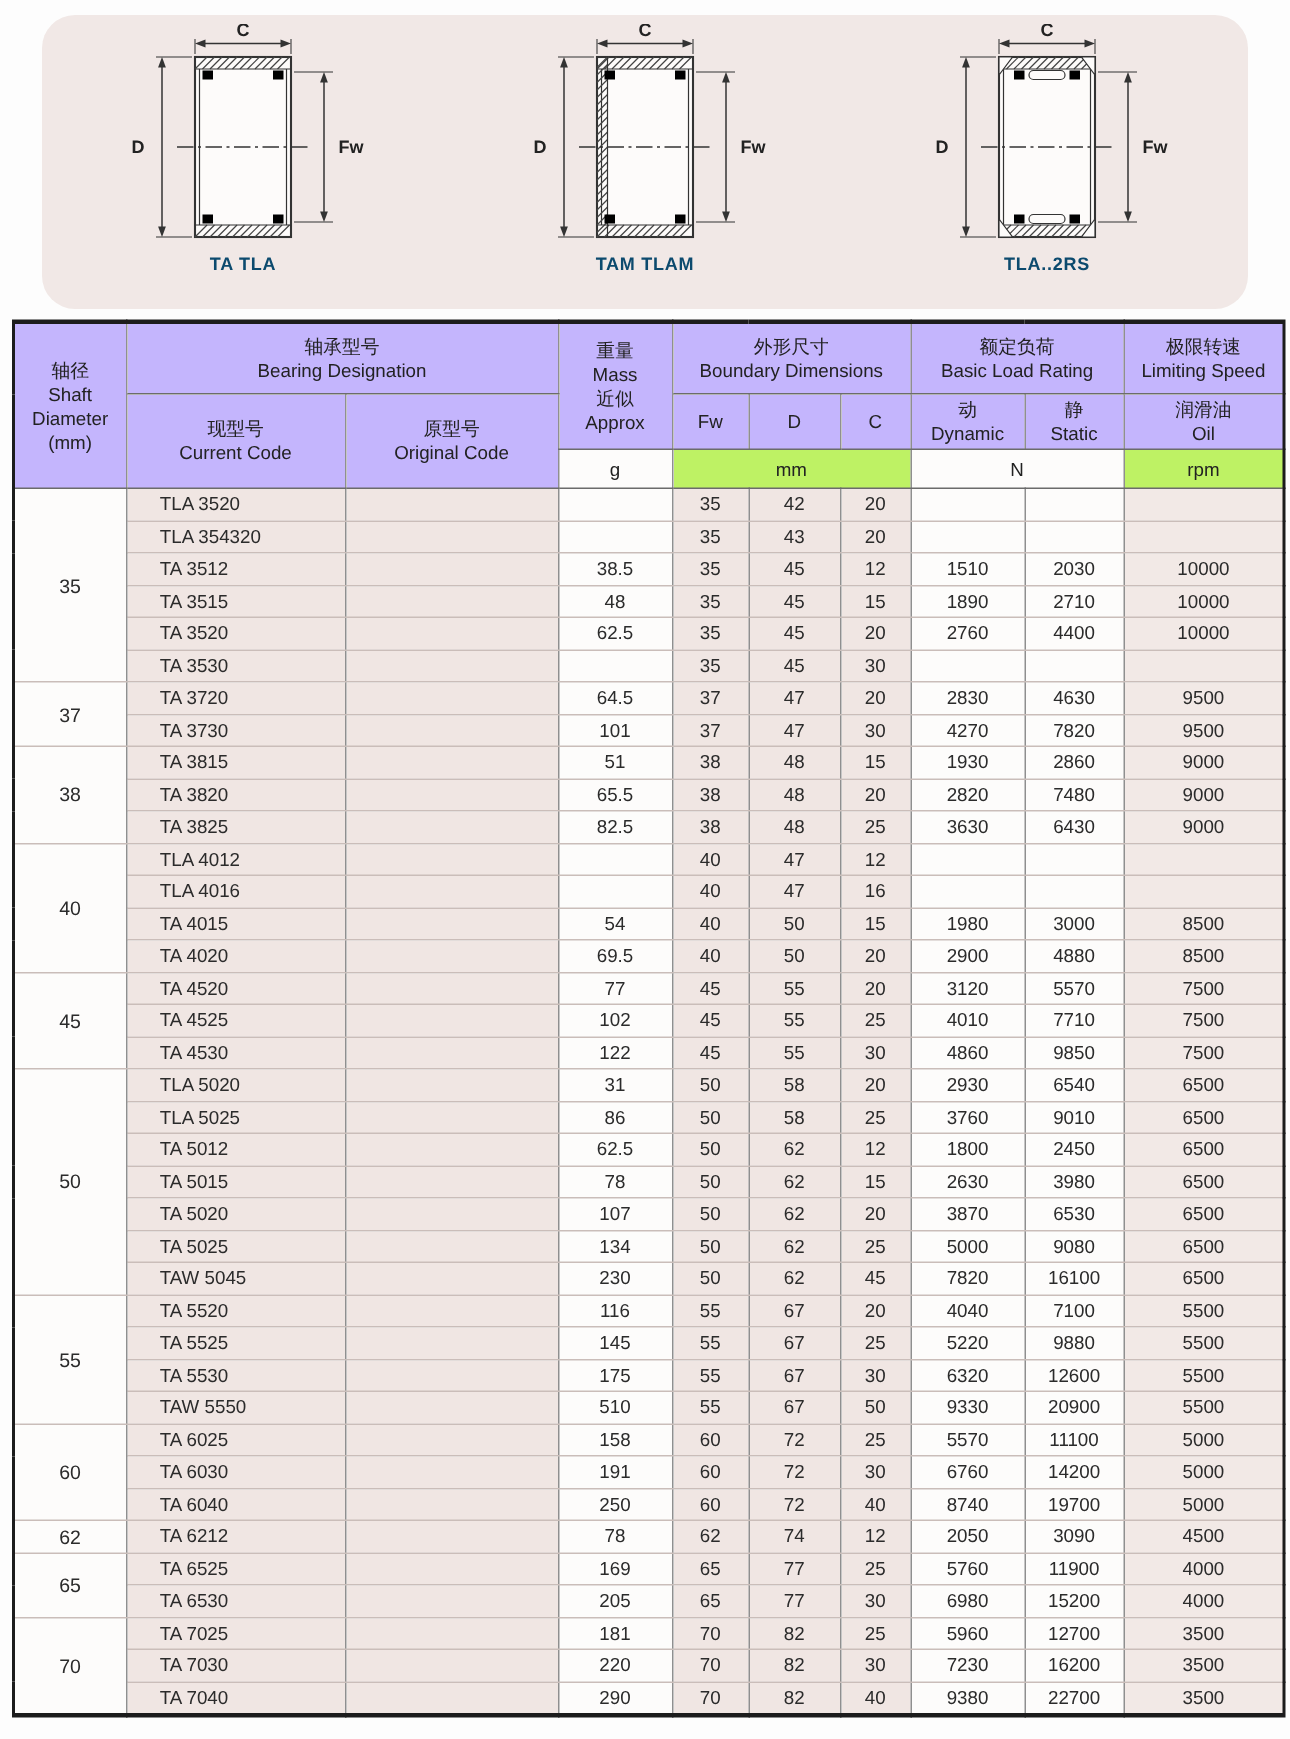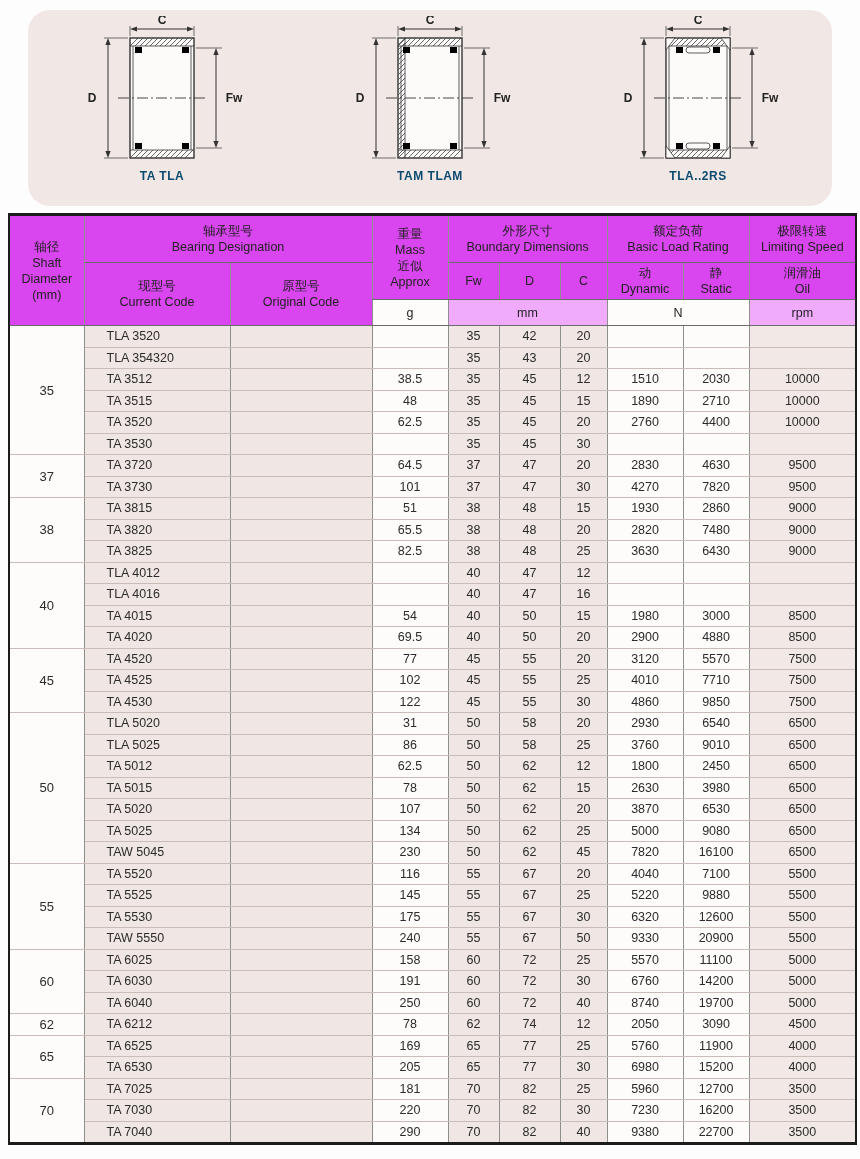--- a/index.html
+++ b/index.html
@@ -30,29 +30,29 @@
     border-collapse:collapse;table-layout:fixed;width:847px;
     border-top:3px solid #1c1c1c;border-bottom:3px solid #1c1c1c;
     border-left:2px solid #1c1c1c;border-right:2px solid #1c1c1c;
   }
   th,td{
     border-left:1px solid #8f8f8f;border-right:1px solid #8f8f8f;
     font-weight:normal;padding:0;overflow:hidden;
   }
   thead th{
     border-top:1px solid #6b6b6b;border-bottom:1px solid #6b6b6b;
-    background:#d946ef;
+    background:#c4b5fd;
     font-size:12.5px;line-height:1.28;text-align:center;
     white-space:pre-line;color:#222;
   }
   thead tr.h1 th{height:46px;}
   thead tr.h2 th{height:36px;}
   thead tr.h3 th{height:25px;}
   thead th.u-white{background:#fdfcfb;}
-  thead th.u-pink{background:#f0abfc;}
+  thead th.u-pink{background:#bef264;}
   tbody td{
     height:20.5px;font-size:12.5px;text-align:center;color:#2b2b2b;
     border-top:1px solid #cabdb9;border-bottom:1px solid #cabdb9;
     background:#fdfcfb;
   }
   tbody{border-top:1.5px solid #5f5f5f;}
   thead{border-bottom:1.5px solid #5f5f5f;}
   tbody td.c-code{ text-align:left;padding-left:22px;background:#f0e6e3;margin-left:12px;}
   tbody td.c-orig{ background:#f0e6e3;}
   tbody td.c-fw,tbody td.c-d,tbody td.c-c{background:#f0e6e3;}
@@ -678,21 +678,21 @@
           <td class="c-fw">55</td>
           <td class="c-d">67</td>
           <td class="c-c">30</td>
           <td class="c-dyn">6320</td>
           <td class="c-stat">12600</td>
           <td class="c-oil">5500</td>
         </tr>
         <tr>
           <td class="c-code">TAW 5550</td>
           <td class="c-orig"></td>
-          <td class="c-mass">240</td>
+          <td class="c-mass">510</td>
           <td class="c-fw">55</td>
           <td class="c-d">67</td>
           <td class="c-c">50</td>
           <td class="c-dyn">9330</td>
           <td class="c-stat">20900</td>
           <td class="c-oil">5500</td>
         </tr>
       </tbody>
       <tbody>
         <tr>

